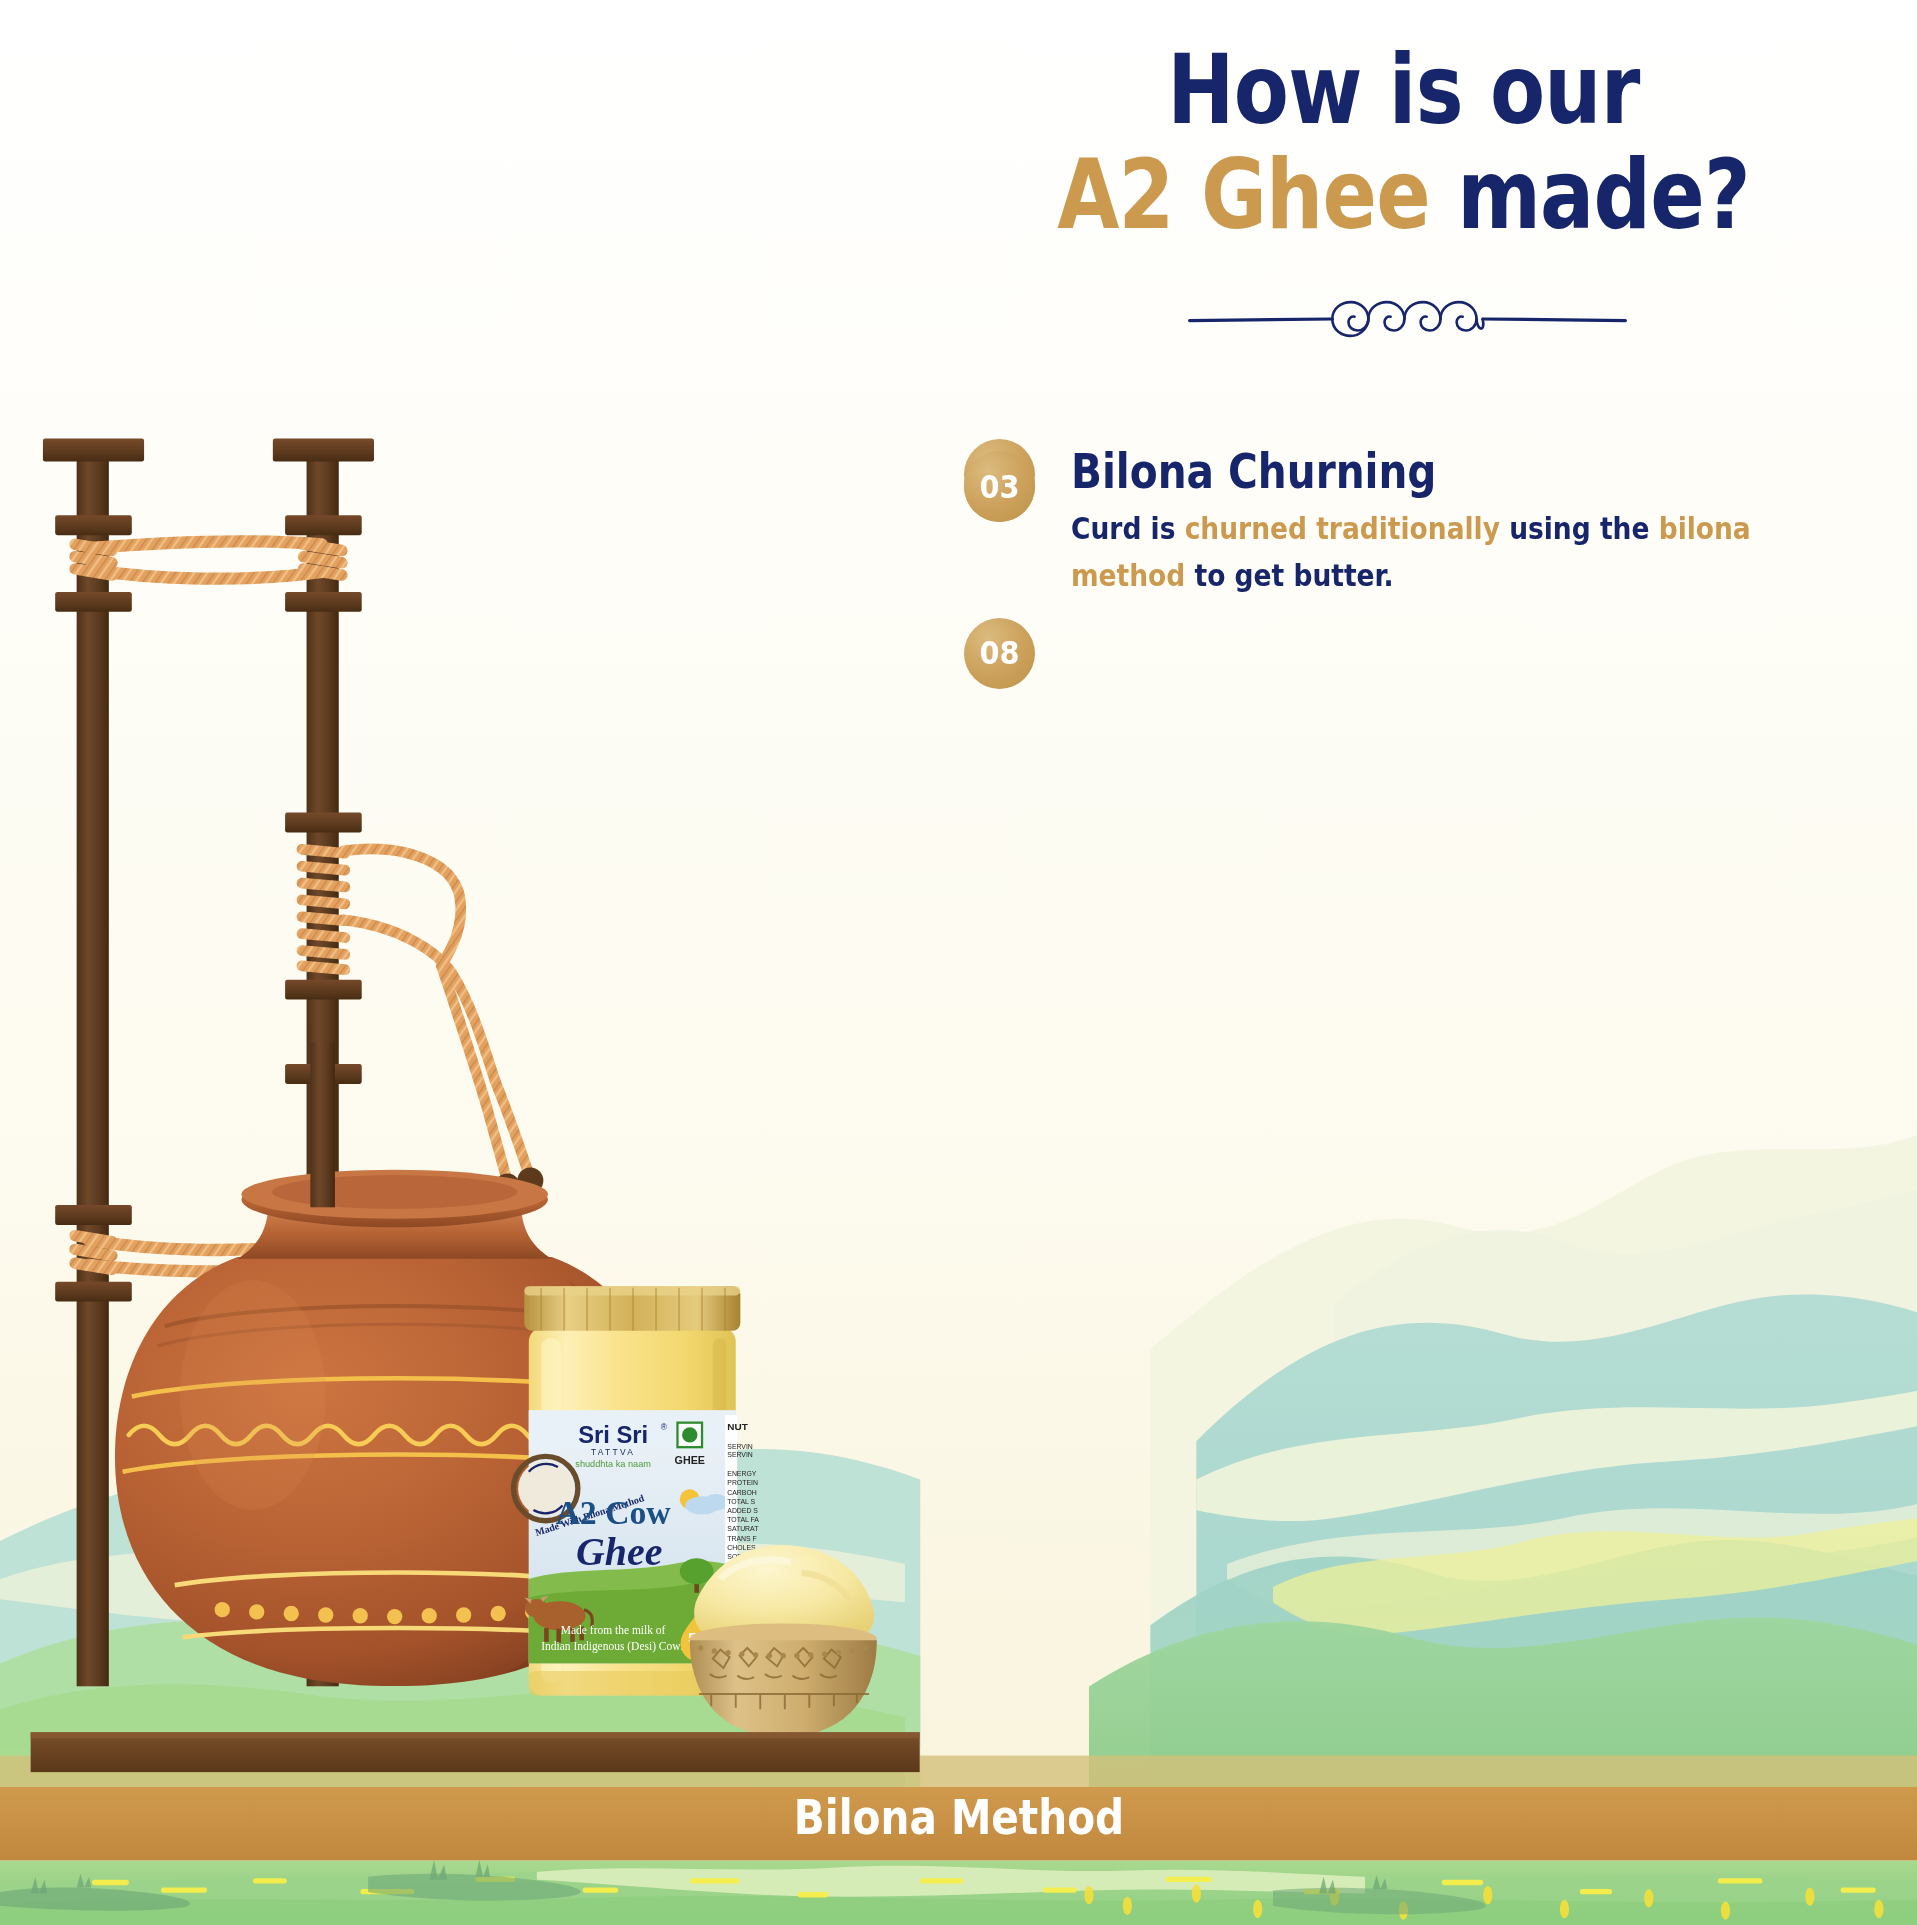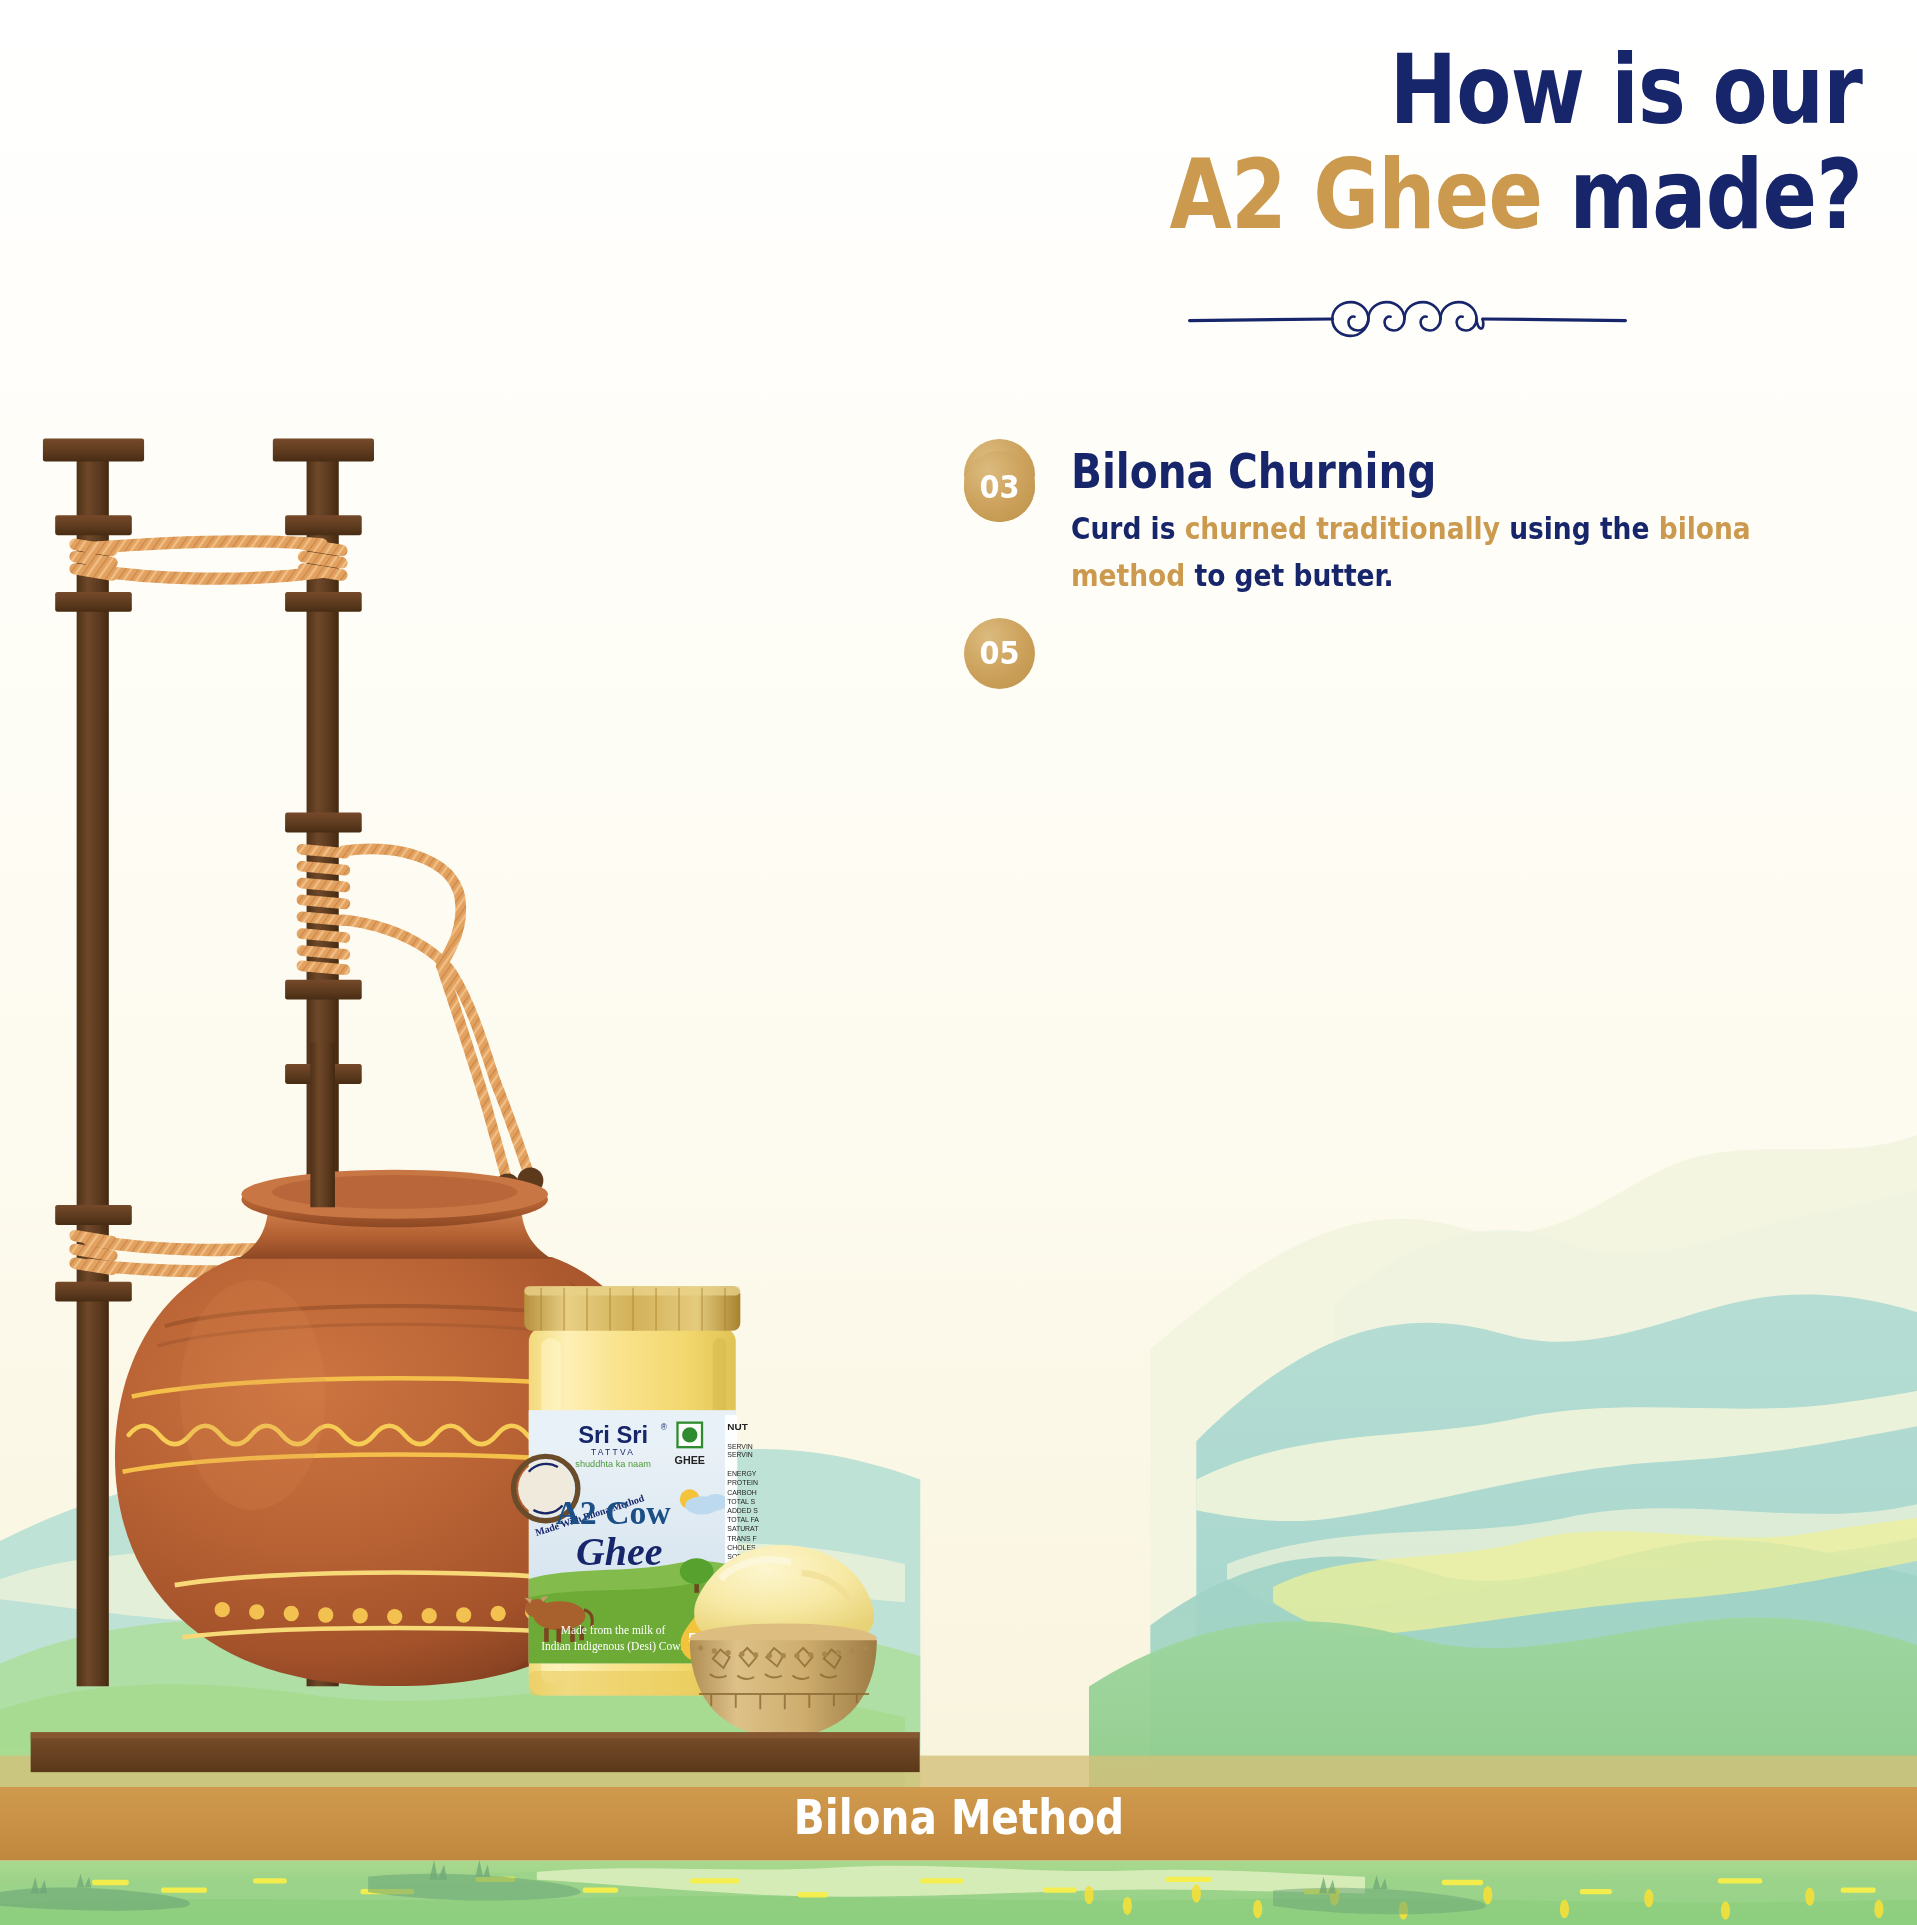--- a/index.html
+++ b/index.html
@@ -15,21 +15,21 @@
   
   .bg-sky{
     position:absolute;left:0;top:0;width:1918px;height:1925px;
     background:linear-gradient(180deg,#ffffff 0%,#ffffff 46%,#fdfcf2 58%,#fbf8e6 66%,#f7f3d8 72%);
   }
   .bg-svg{position:absolute;left:0;top:0;width:1918px;height:1925px;}
 
   
   .title-wrap{
     position:absolute;left:905px;top:38px;width:997px;
-    text-align:right;
+    text-align:center;
   }
   .title-l1{
     font-size:97px;line-height:1.08;font-weight:bold;
     color:#17256b;letter-spacing:-0.8px;
     font-family:"DejaVu Sans Condensed","Liberation Sans",sans-serif;
     transform:scaleX(.92);
   }
   .title-l2{
     font-size:97px;line-height:1.08;font-weight:bold;
     color:#17256b;letter-spacing:-0.8px;
@@ -245,21 +245,21 @@
 
     <div class="step">
       <div class="badge">03</div>
       <div class="step-body">
         <div class="step-title">Bilona Churning</div>
         <div class="step-desc"><span>Curd is </span><span class="hl">churned traditionally </span><span>using the </span><span class="hl">bilona method </span><span>to get butter.</span></div>
       </div>
     </div>
 
     <div class="step">
-      <div class="badge">05</div>
+      <div class="badge">08</div>
     </div>
 
   </div>
 
   <svg class="scene" viewBox="0 0 1220 1780">
     <defs>
       <linearGradient id="woodg" x1="0" y1="0" x2="1" y2="0">
         <stop offset="0%" stop-color="#4e3118"></stop>
         <stop offset="35%" stop-color="#6f4829"></stop>
         <stop offset="70%" stop-color="#5b3a1f"></stop>

